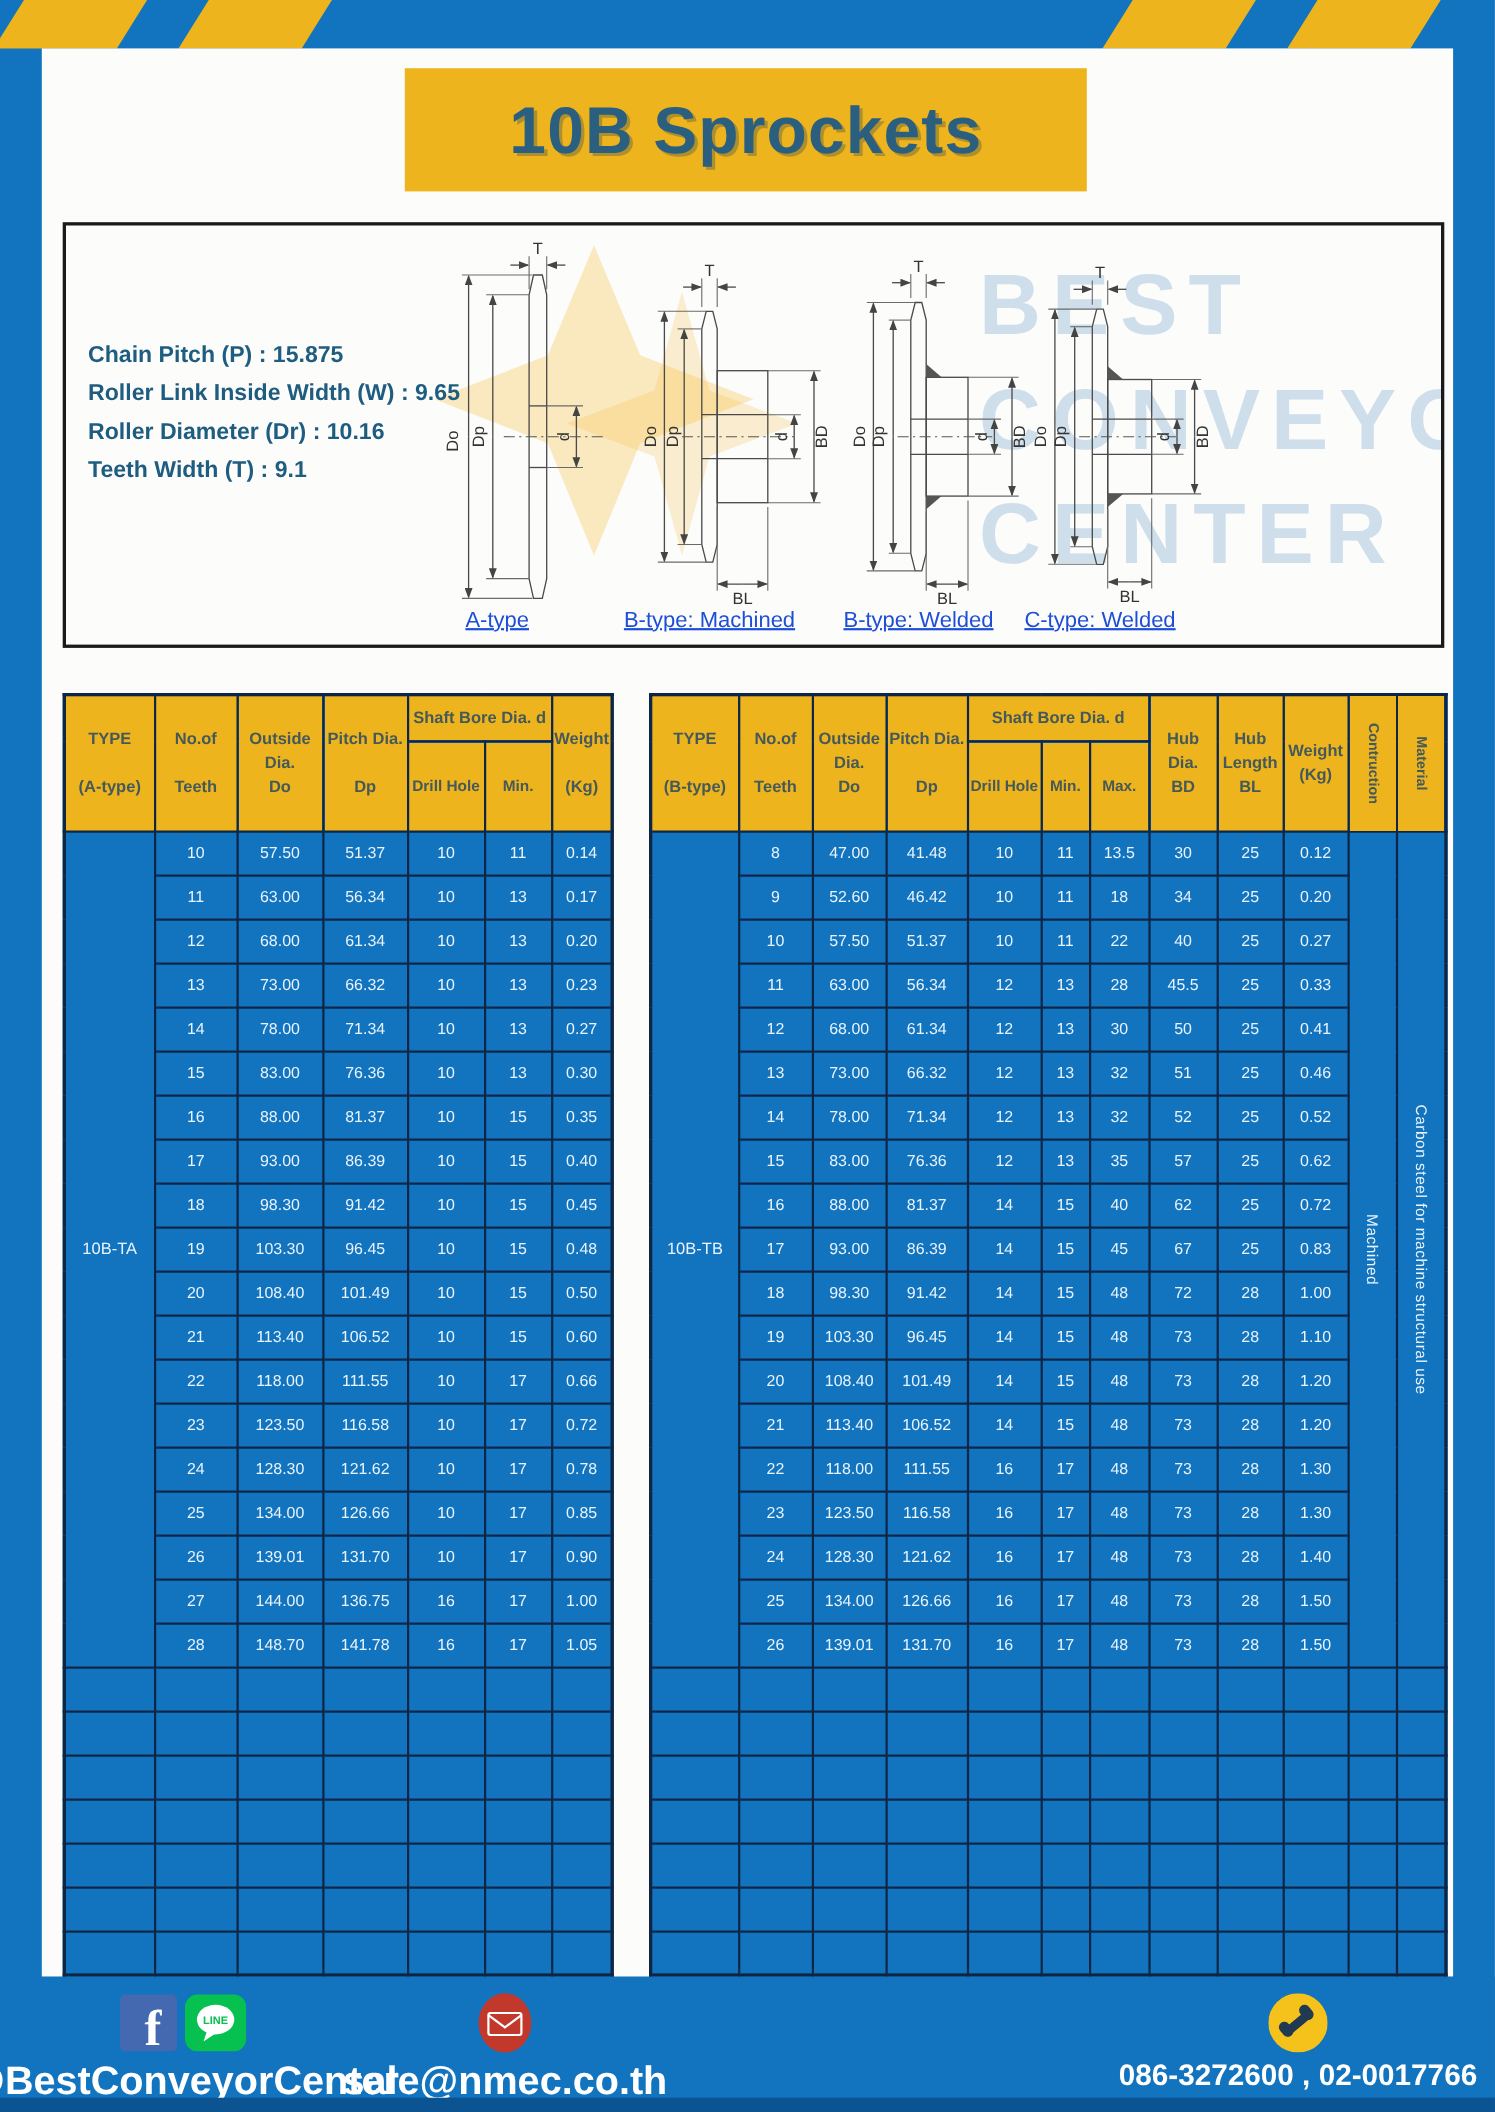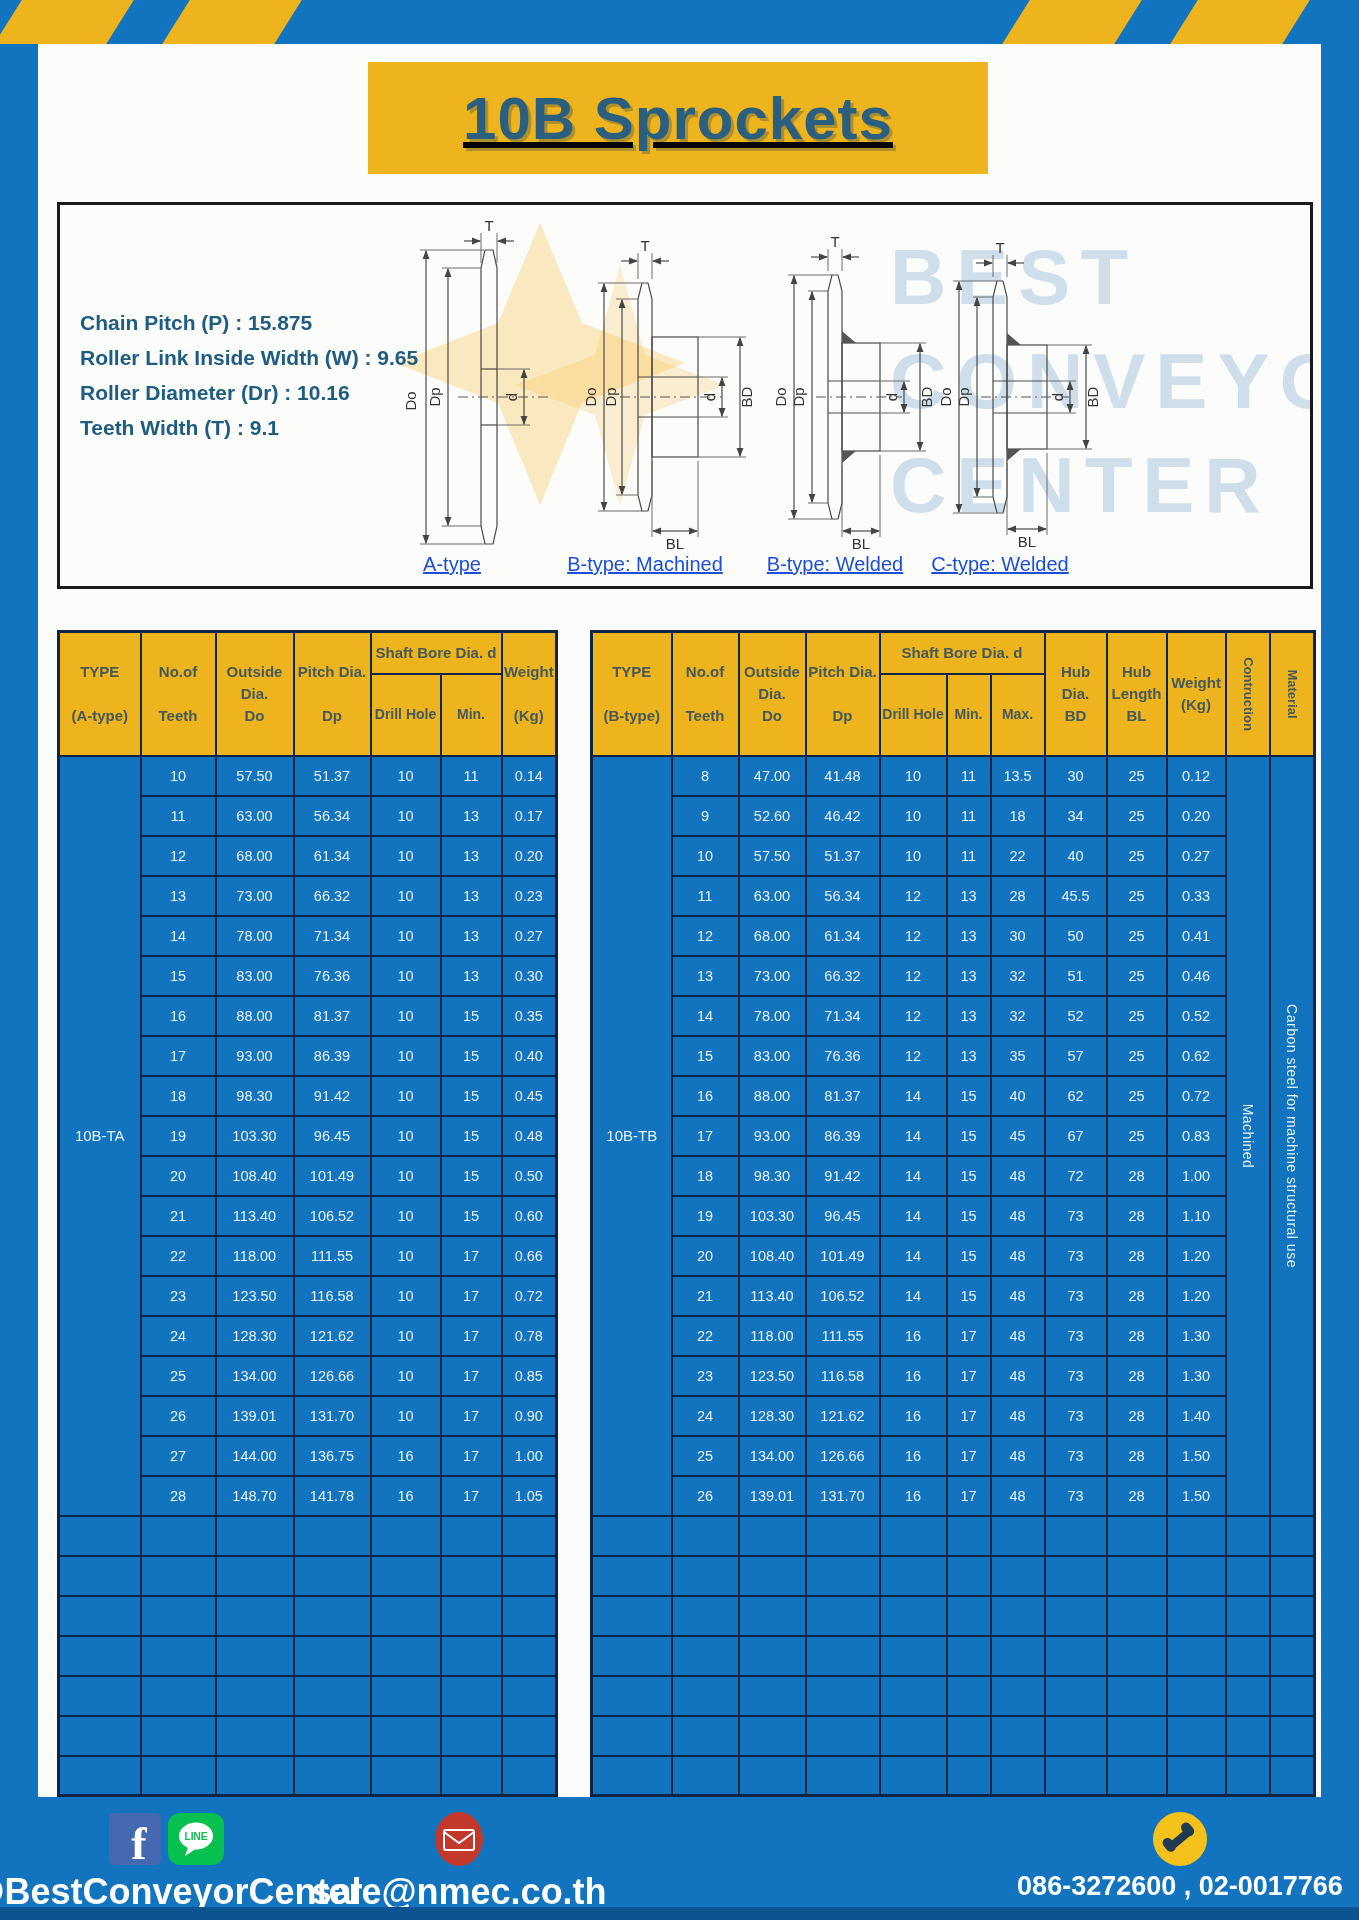--- a/index.html
+++ b/index.html
@@ -4,21 +4,21 @@
 <style>
   html,body{margin:0;padding:0;}
   .page{position:relative;width:1359px;height:1920px;background:#1273BE;overflow:hidden;
         font-family:"Liberation Sans", sans-serif;}
   
   .stripe{position:absolute;top:0;height:44px;width:112px;background:#EDB41D;transform:skewX(-32deg);}
   
   .sheet{position:absolute;left:38px;top:44px;width:1283px;height:1753px;background:#FCFCFA;}
   
   .title-box{position:absolute;left:330px;top:18px;width:620px;height:112px;background:#EDB41D;
-             display:flex;align-items:center;justify-content:center;text-decoration:underline;}
+             display:flex;align-items:center;justify-content:center;}
   .title-box span{font-size:60px;font-weight:bold;color:#2A5F80;letter-spacing:1px;
                   text-shadow:3px 3px 0 rgba(26,58,82,0.30);}
   
   .panel{position:absolute;left:19px;top:158px;width:1250px;height:381px;background:#FCFCFB;
          border:3px solid #1a1a1a;overflow:hidden;}
   .specs{position:absolute;left:20px;top:100px;color:#1E5C80;font-size:21px;font-weight:bold;
          line-height:35px;z-index:3;}
   .wm{position:absolute;inset:0;z-index:1;pointer-events:none;}
   .wm-text{position:absolute;left:830px;top:20px;width:440px;font-weight:bold;font-size:78px;
            letter-spacing:10px;line-height:104px;color:rgba(142,180,212,0.42);}

